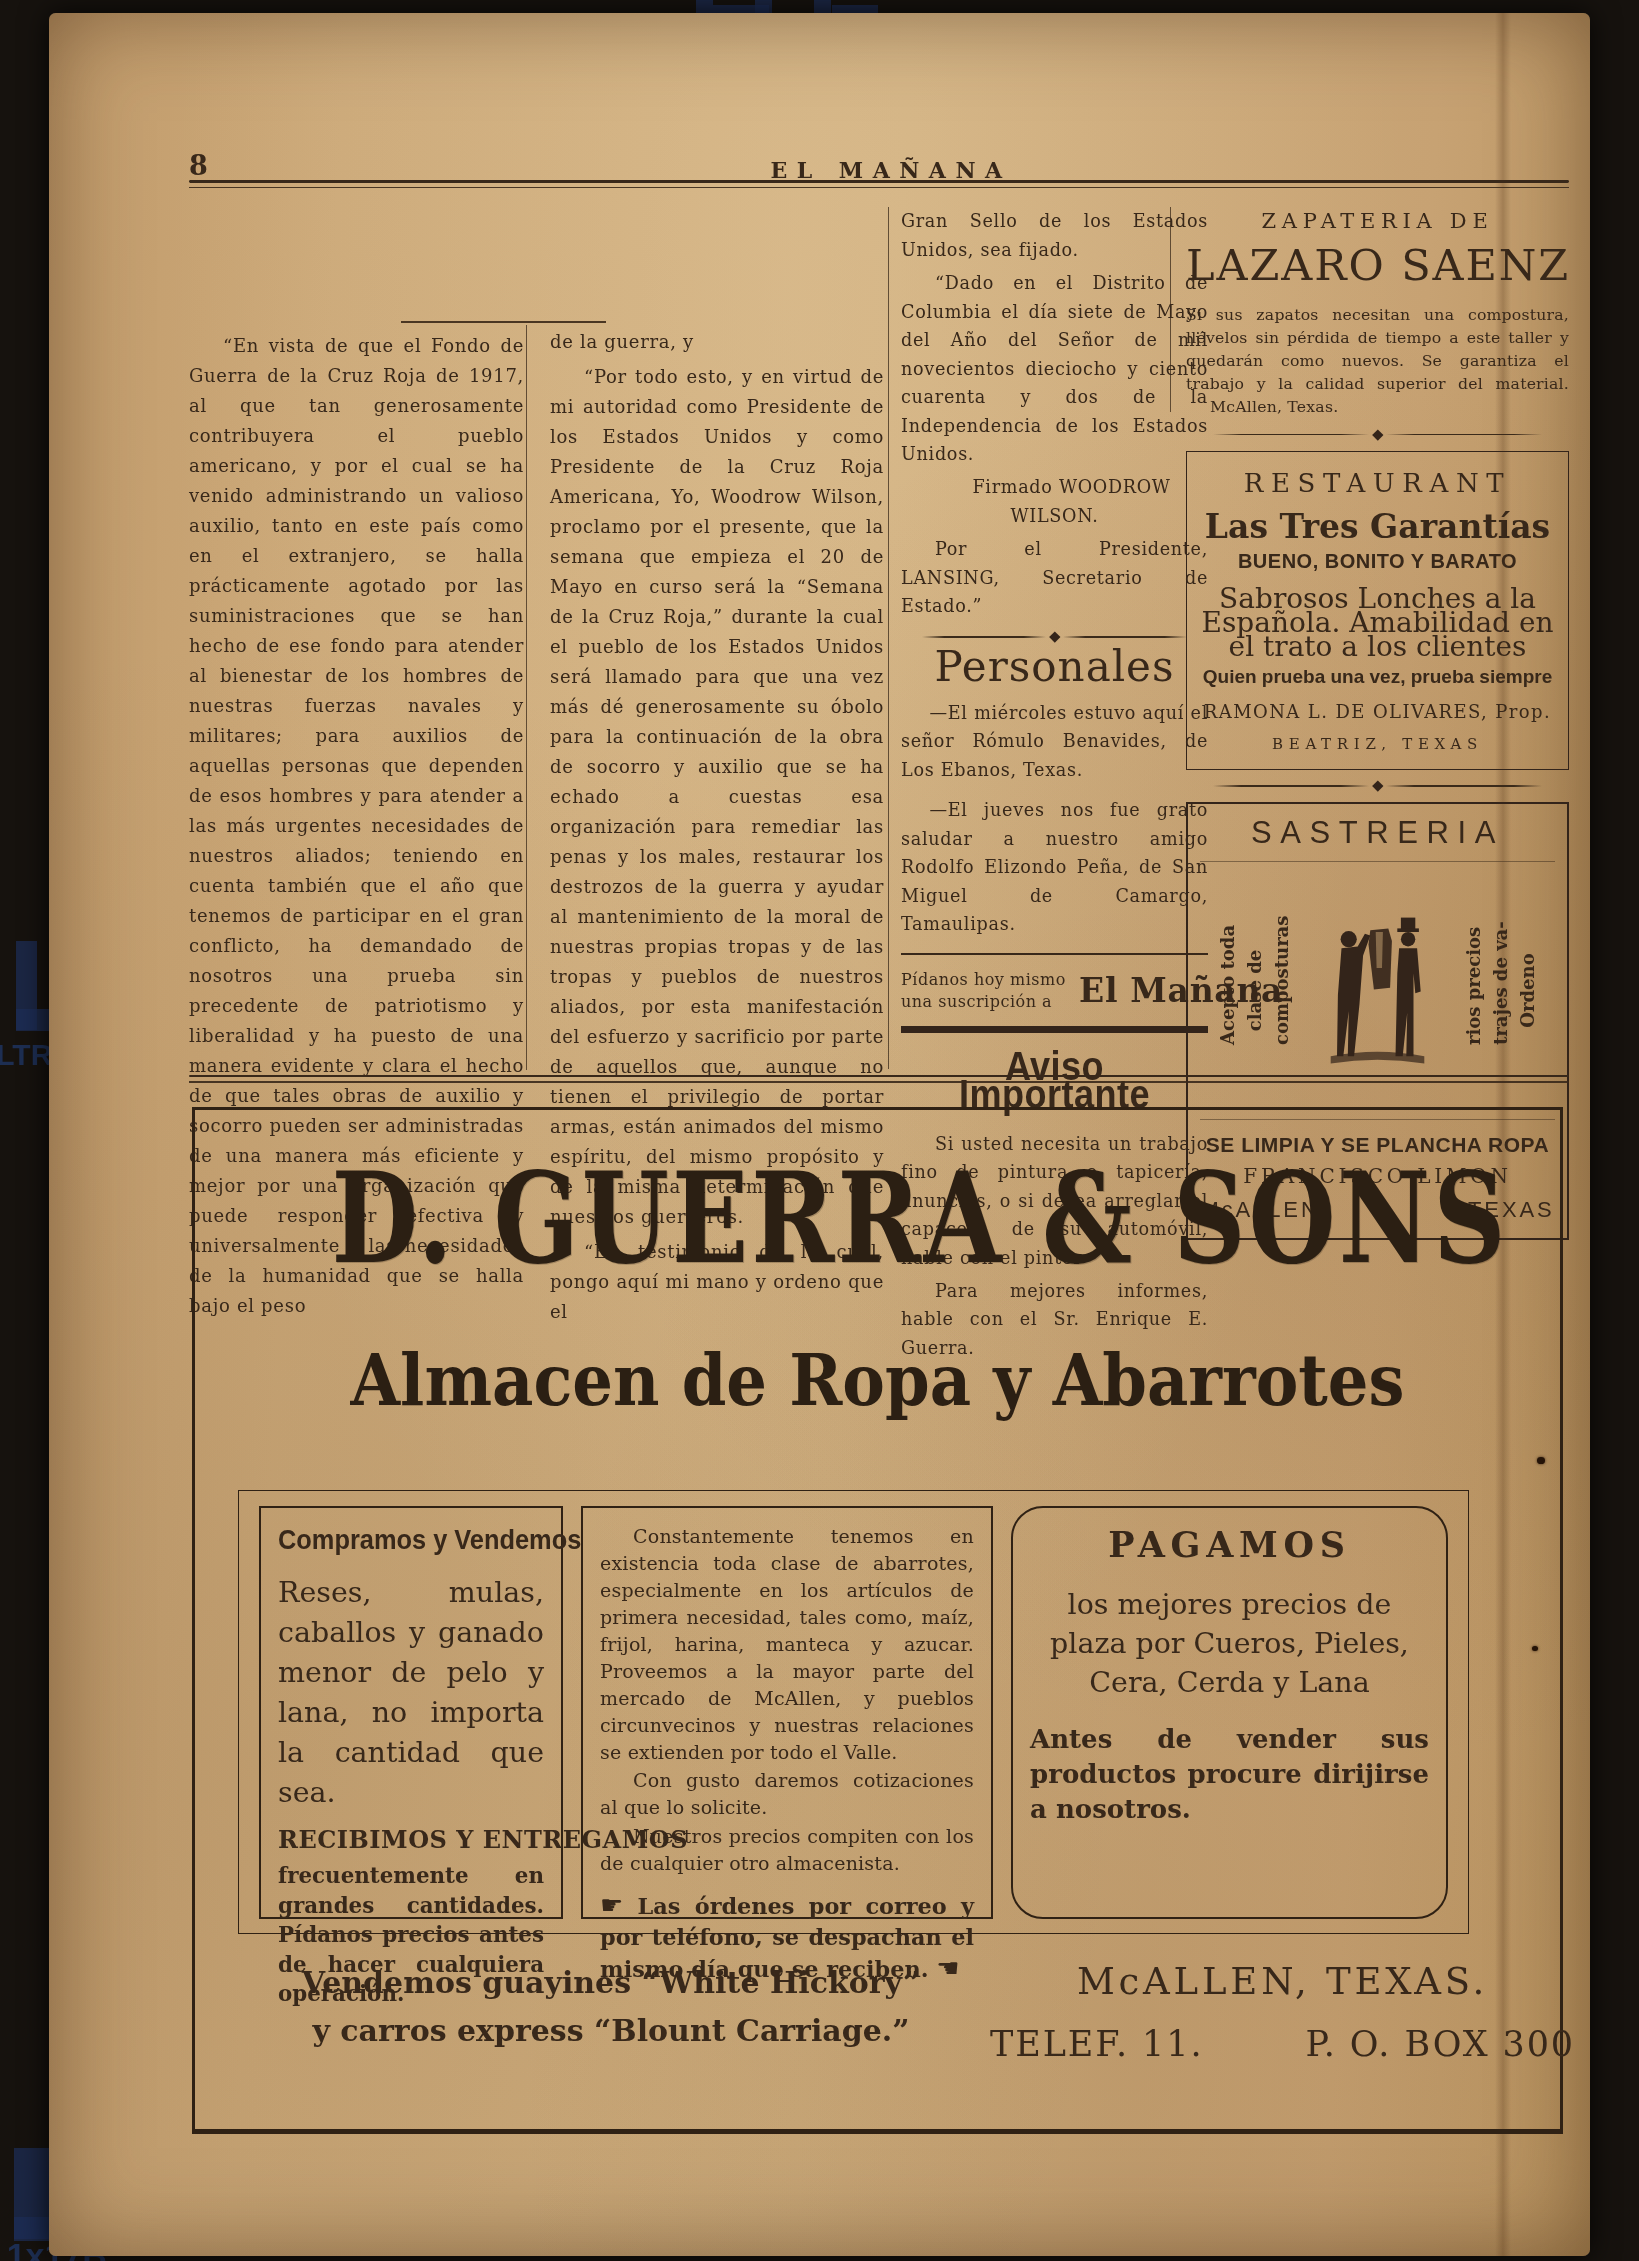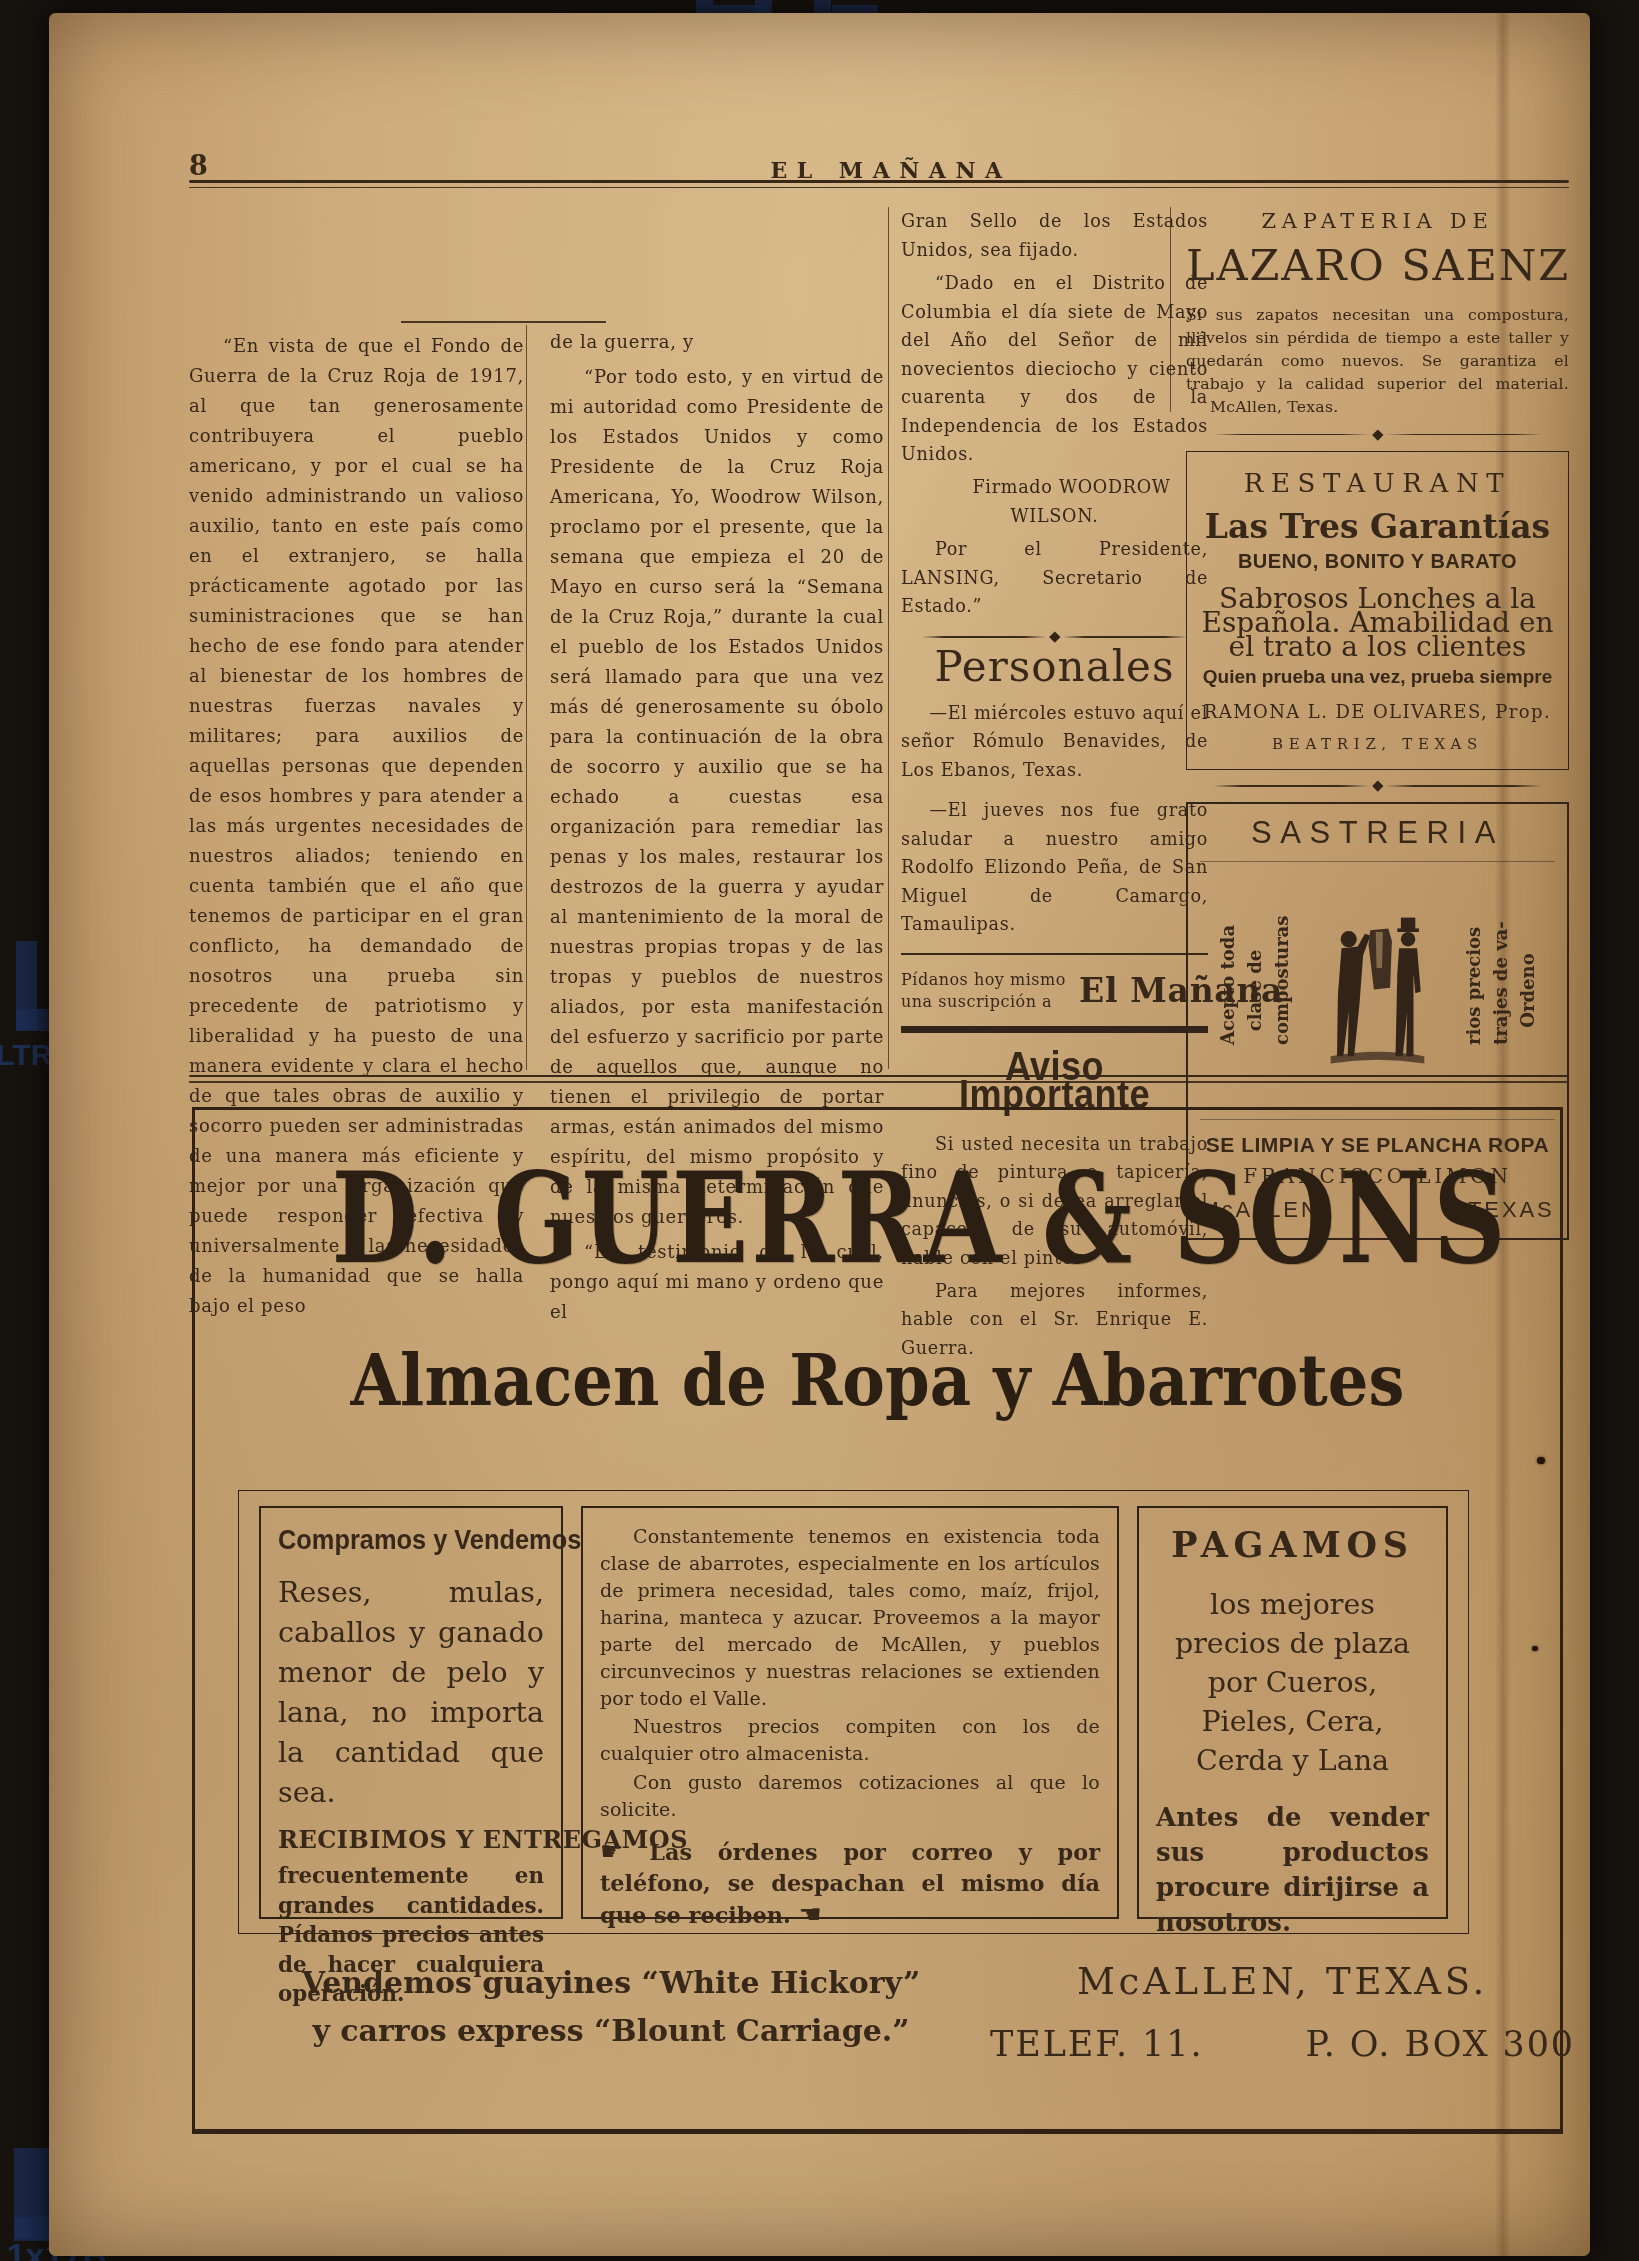--- a/index.html
+++ b/index.html
@@ -91,21 +91,21 @@
   .g-title{margin-top:43px;text-align:center;font-weight:700;font-size:125px;line-height:1.05;
     letter-spacing:3.8px;transform:scaleX(.8);white-space:nowrap;color:#2b1f13;
     text-shadow:1px 1px 0 rgba(43,31,19,.25);}
   .g-sub{margin-top:53px;text-align:center;font-weight:700;font-size:71px;transform:scaleX(.9);
     white-space:nowrap;color:#2b1f13;}
   .g-container{position:absolute;left:43px;top:380px;width:1231px;height:444px;border:1.9px solid #2f2114;
     box-sizing:border-box;display:flex;gap:18px;padding:14.3px 20px;align-items:stretch;}
   .g-box{border:2.4px solid #2f2114;box-sizing:border-box;padding:15px 17px;}
   .g-box1{width:304px;}
   .g-box2{flex:1;}
-  .g-box3{width:311px;}
+  .g-box3{width:437px;border-radius:32px;}
   .b1-head{font-family:"Liberation Sans",sans-serif;font-weight:700;font-size:27px;white-space:nowrap;
     transform:scaleX(.94);transform-origin:left;margin:2.9px 0 17px;}
   .b1-body{font-size:28.5px;line-height:40px;text-align:justify;}
   .b1-sub{font-weight:700;font-size:24px;text-align:center;letter-spacing:0.5px;margin:11.4px 0 7.6px;white-space:nowrap;}
   .b1-body2{font-weight:700;font-size:21.4px;line-height:29.5px;text-align:justify;}
   .b2-p{font-size:19px;line-height:27px;text-align:justify;text-indent:33px;margin:0 0 1.9px;letter-spacing:0.2px;}
   .b2-note{font-weight:700;font-size:22.4px;line-height:31px;text-align:justify;margin-top:12.4px;}
   .hand{font-family:"DejaVu Sans",sans-serif;font-size:26px;font-weight:400;}
   .b3-head{text-align:center;font-weight:700;font-size:35px;letter-spacing:5.7px;margin:1.9px 0 20px;}
   .b3-body{font-size:28.5px;line-height:39px;text-align:center;}
@@ -276,22 +276,22 @@
       <div class="g-container">
         <div class="g-box g-box1">
           <div class="b1-head">Compramos y Vendemos</div>
           <div class="b1-body">Reses, mulas, caballos y ganado menor de pelo y lana, no importa la cantidad que sea.</div>
           <div class="b1-sub">RECIBIMOS Y ENTREGAMOS</div>
           <div class="b1-body2">frecuentemente en grandes cantidades. Pídanos precios antes de hacer cualquiera operación.</div>
         </div>
 
         <div class="g-box g-box2">
           <p class="b2-p">Constantemente tenemos en existencia toda clase de abarrotes, especialmente en los artículos de primera necesidad, tales como, maíz, frijol, harina, manteca y azucar. Proveemos a la mayor parte del mercado de McAllen, y pueblos circunvecinos y nuestras relaciones se extienden por todo el Valle.</p>
+          <p class="b2-p">Con gusto daremos cotizaciones al que lo solicite.</p>
           <p class="b2-p">Nuestros precios compiten con los de cualquier otro almacenista.</p>
-          <p class="b2-p">Con gusto daremos cotizaciones al que lo solicite.</p>
           <p class="b2-note">
             <span class="hand">☛</span>
             <span>Las órdenes por correo y por teléfono, se despachan el mismo día que se reciben.</span>
             <span class="hand">☚</span>
           </p>
         </div>
 
         <div class="g-box g-box3">
           <div class="b3-head">PAGAMOS</div>
           <div class="b3-body">los mejores precios de plaza por Cueros, Pieles, Cera, Cerda y Lana</div>

